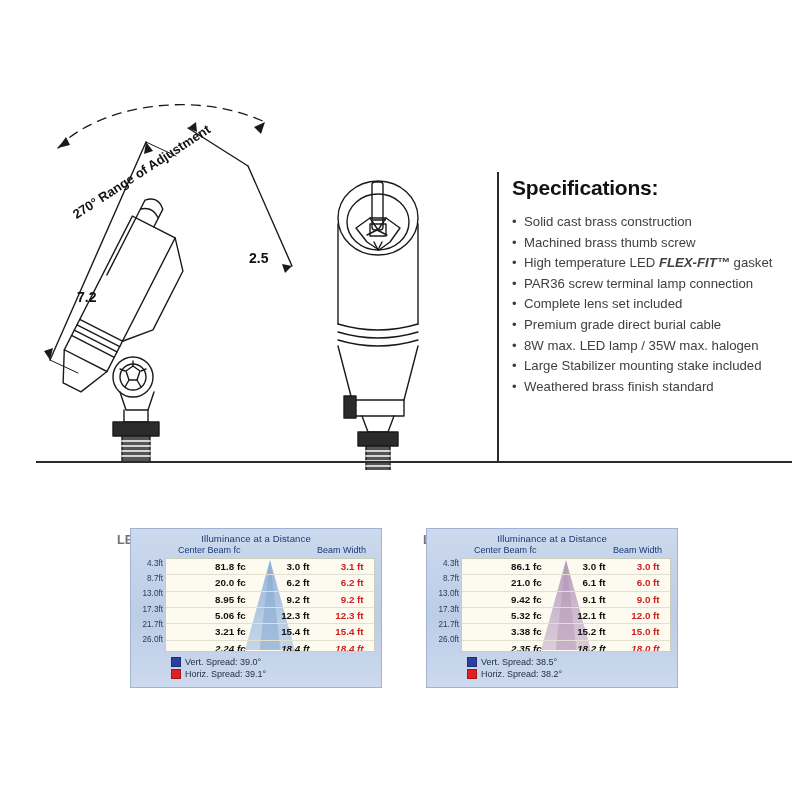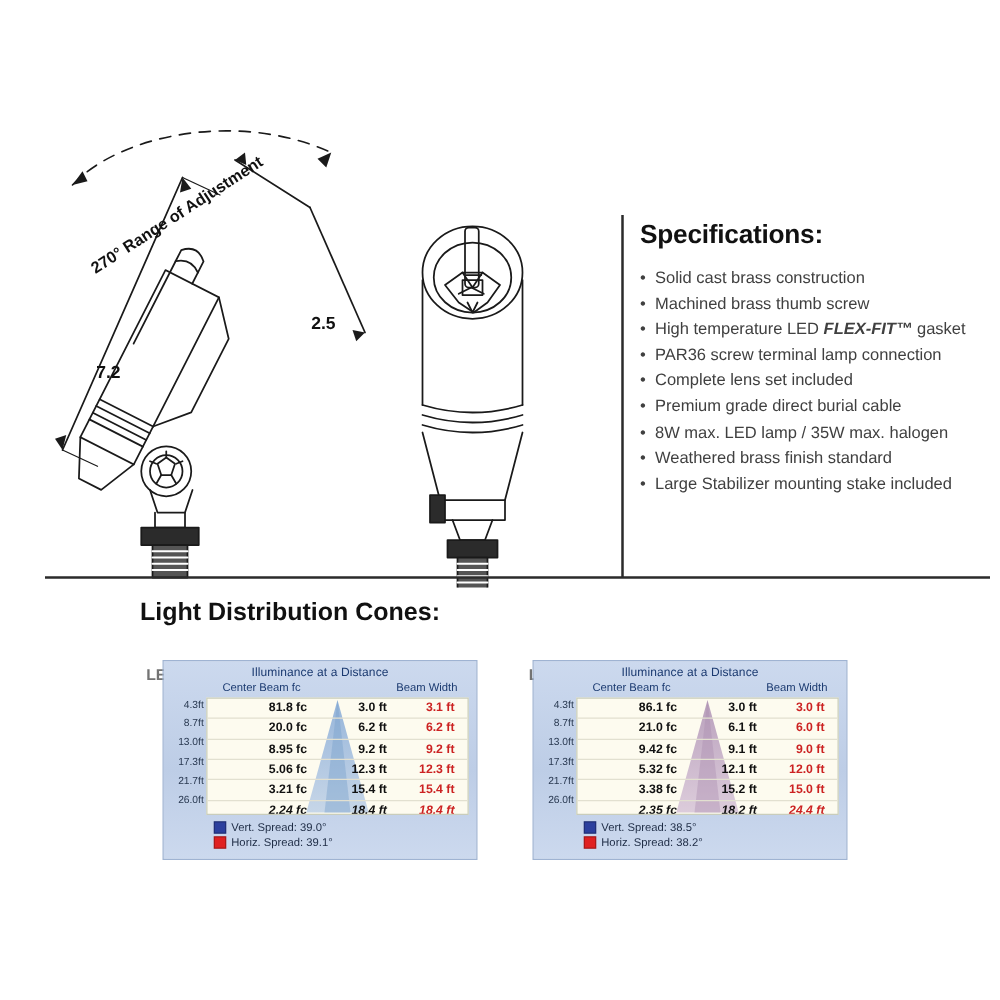--- a/index.html
+++ b/index.html
@@ -250,26 +250,25 @@
   <div class="spec-panel">
     <div class="spec-title">Specifications:</div>
     <ul class="spec-list">
       <li>Solid cast brass construction</li>
       <li>Machined brass thumb screw</li>
       <li>High temperature LED <em>FLEX-FIT™</em> gasket</li>
       <li>PAR36 screw terminal lamp connection</li>
       <li>Complete lens set included</li>
       <li>Premium grade direct burial cable</li>
       <li>8W max. LED lamp / 35W max. halogen</li>
+      <li>Large Stabilizer mounting stake included</li>
       <li>Weathered brass finish standard</li>
-      <li>Large Stabilizer mounting stake included</li>
     </ul>
   </div>
 
-  <div class="cones-title">Light Distribution Cones:</div>
 
   <div class="model-label model-left">LED-8W-CM6FL27K</div>
   <div class="model-label model-right">LED-8W-CM6FL30K</div>
 
   <div class="photo-table table-left">
     <div class="pt-head">Illuminance at a Distance</div>
     <div class="pt-sub">
       <div class="s1">Center Beam fc</div>
       <div class="s2">Beam Width</div>
     </div>
@@ -381,21 +380,21 @@
         <div class="c-bw2" style="color:#cc2222">12.0 ft</div>
       </div>
       <div class="pt-row">
         <div class="c-fc">3.38 fc</div>
         <div class="c-bw1">15.2 ft</div>
         <div class="c-bw2" style="color:#cc2222">15.0 ft</div>
       </div>
       <div class="pt-row">
         <div class="c-fc">2.35 fc</div>
         <div class="c-bw1">18.2 ft</div>
-        <div class="c-bw2" style="color:#cc2222">24.4 ft</div>
+        <div class="c-bw2" style="color:#cc2222">18.0 ft</div>
       </div>
     </div>
     <div class="pt-legend">
       <div>
         <span class="sw sw-v"></span>
         <span>Vert.  Spread: 38.5°</span>
       </div>
       <div>
         <span class="sw sw-h"></span>
         <span>Horiz. Spread: 38.2°</span>

